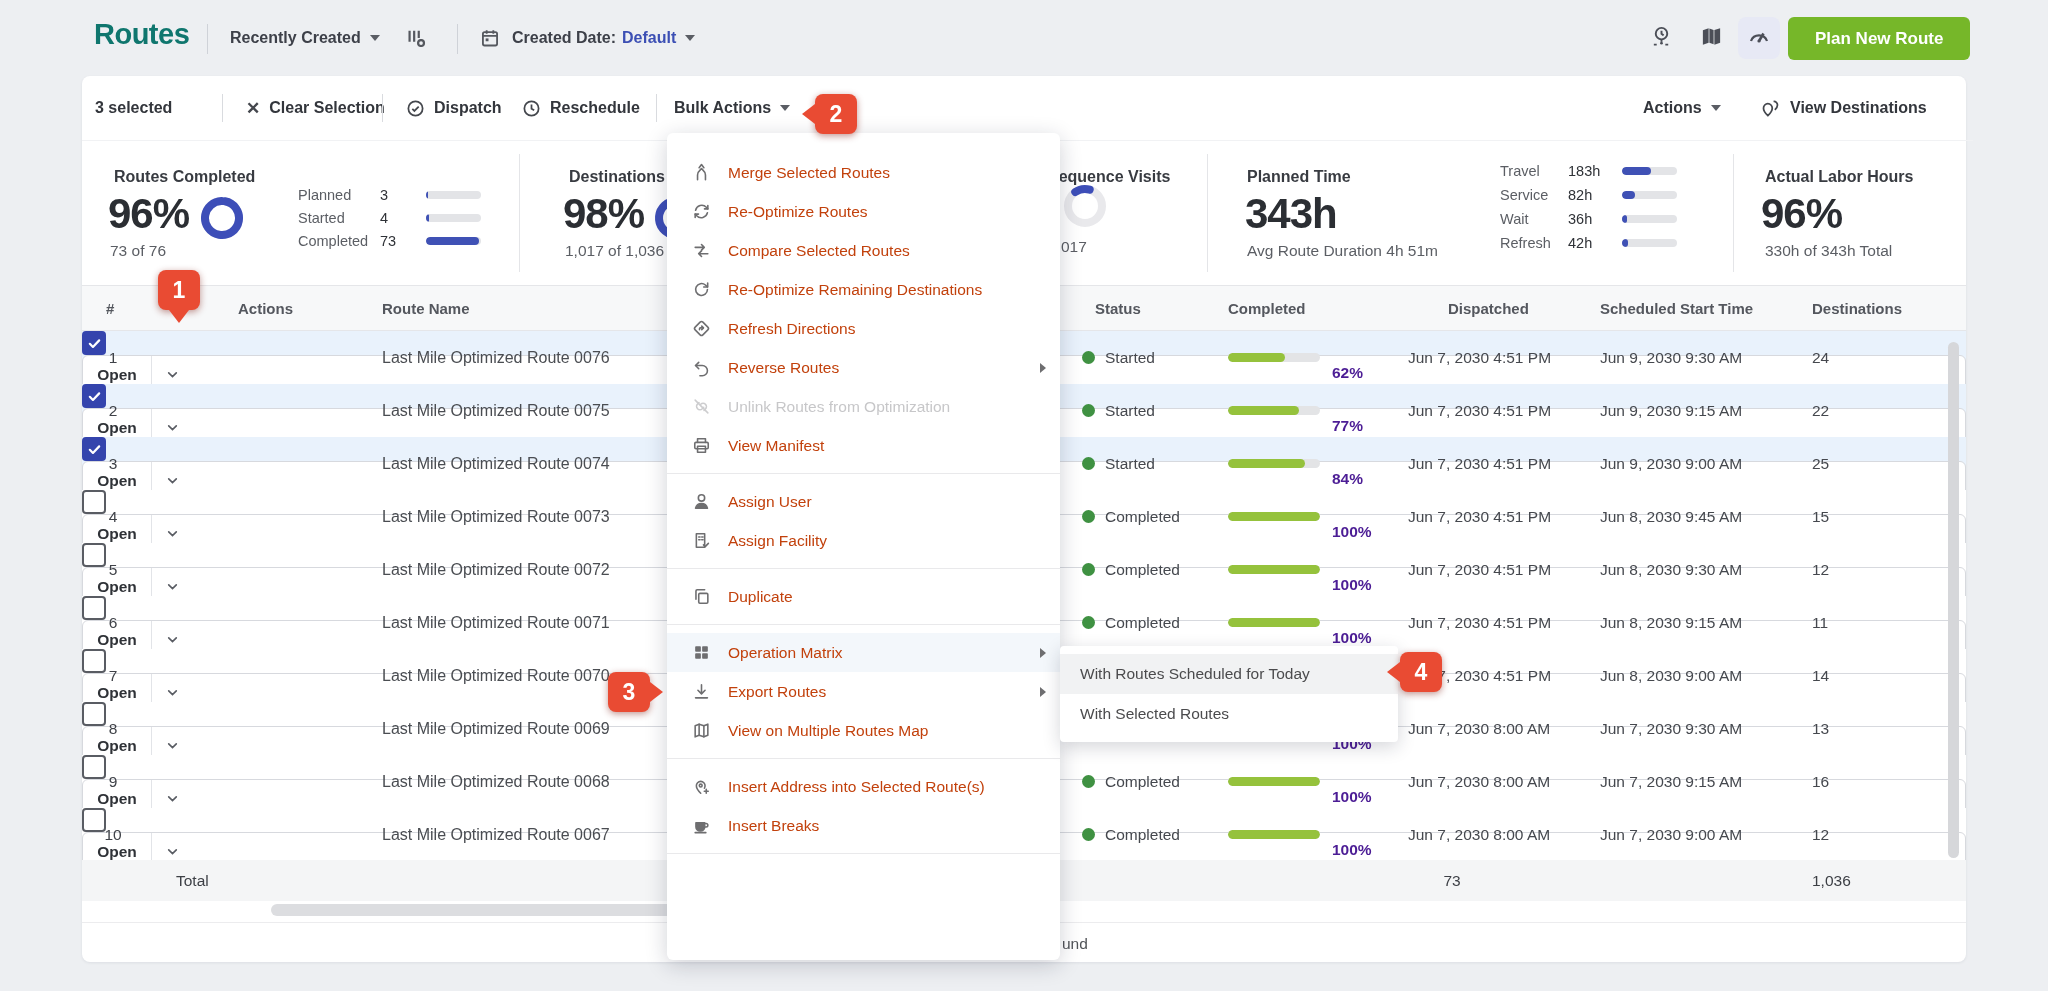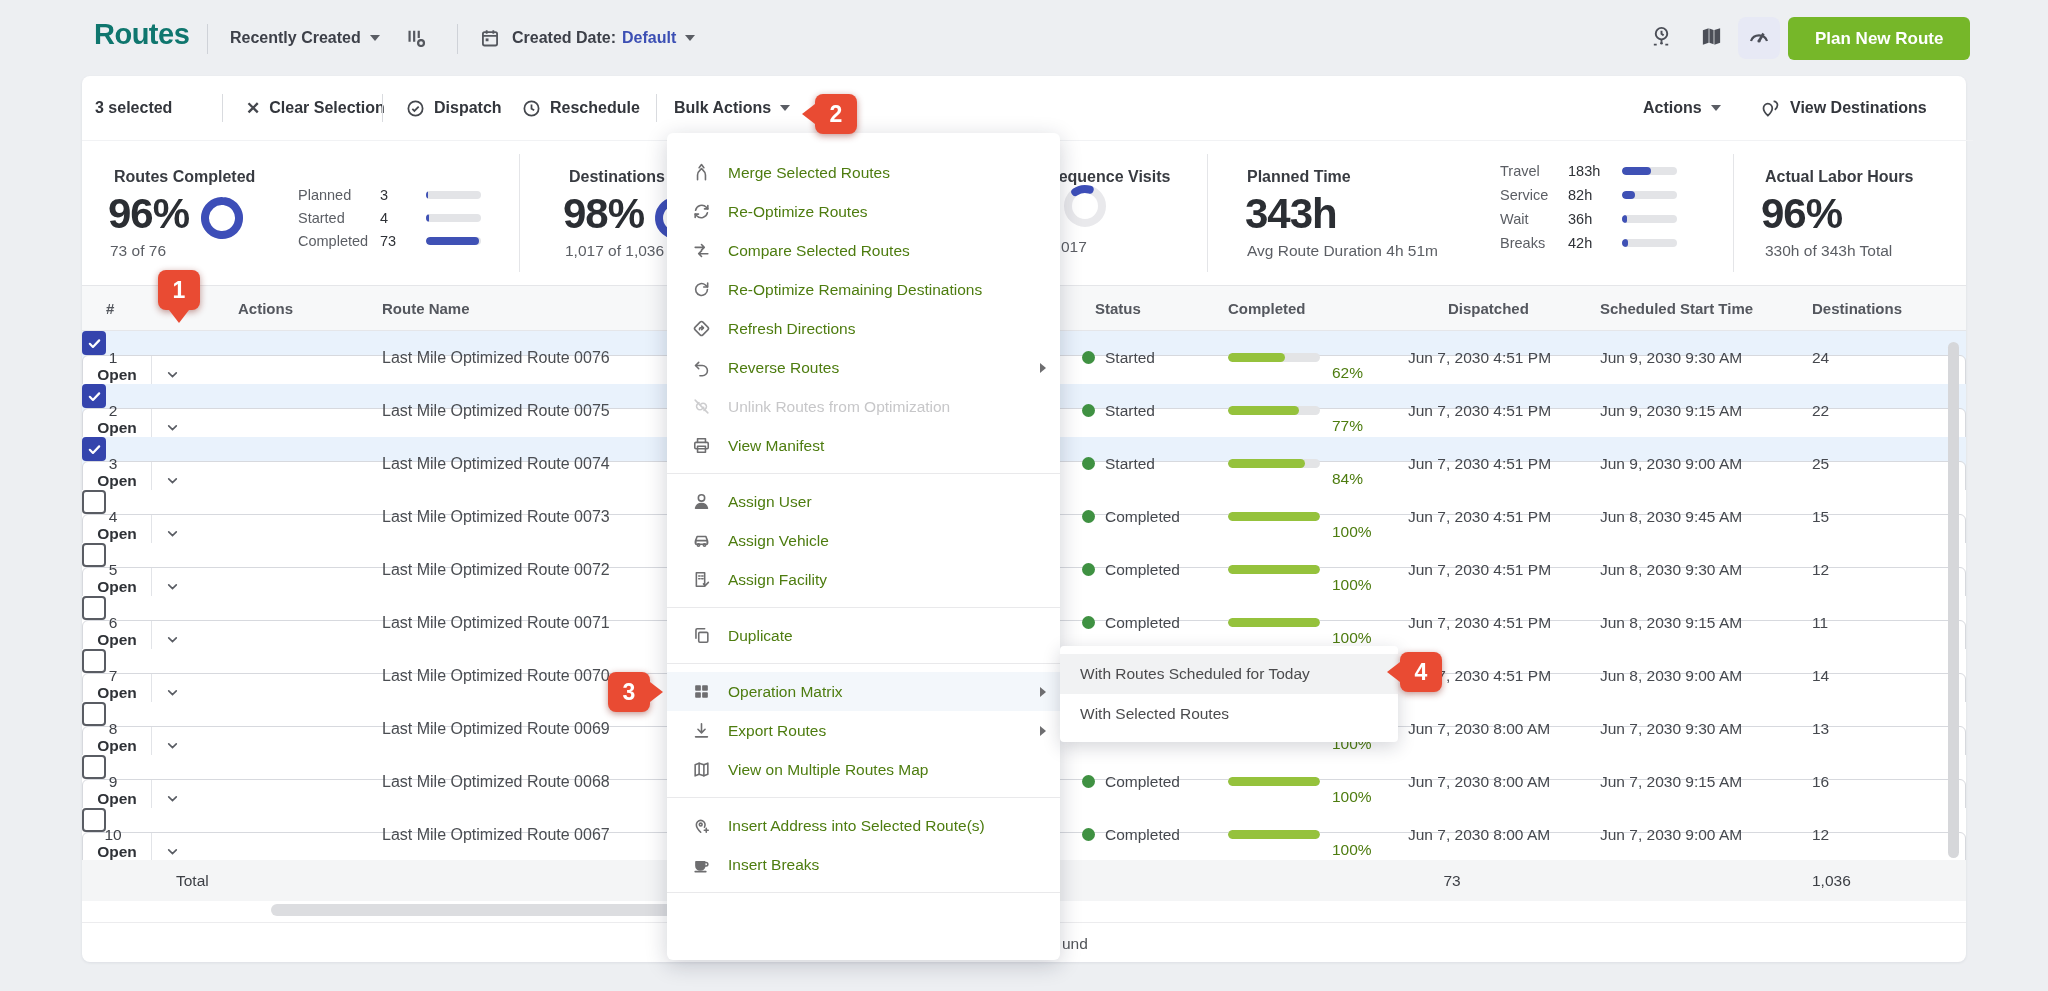--- a/index.html
+++ b/index.html
@@ -54,36 +54,36 @@
   .cb.on{background:#3444ad;border-color:#3444ad;}
   .openbtn{left:152px;top:8px;height:37px;display:flex;border:1px solid #d7d9de;border-radius:6px;background:#fff;overflow:hidden;cursor:pointer;}
   .ob-l{width:68px;display:flex;align-items:center;justify-content:center;font-size:15.5px;font-weight:700;color:#2f3237;}
   .ob-c{width:41px;display:flex;align-items:center;justify-content:center;border-left:1px solid #e2e4e8;color:#595c63;}
   .c-route{left:300px;color:#4a4d52;font-size:16px;}
   .c-status{left:1000px;}
   .dot{display:inline-block;width:13px;height:13px;border-radius:50%;background:#3f9142;margin-right:10px;}
   .c-prog{left:1146px;}
   .pbar{display:inline-block;width:92px;height:9px;background:#e3e4e6;border-radius:5px;overflow:hidden;margin-right:12px;}
   .pbar i{display:block;height:100%;background:#95c23c;border-radius:5px;}
-  .c-prog b{font-weight:400;color:#4d7c0f;margin-top:30px;}
+  .c-prog b{font-weight:700;color:#4c1d95;margin-top:30px;}
   .c-disp{left:1326px;}
   .c-sched{left:1518px;}
   .c-dest{left:1730px;}
 
   #totalrow{position:absolute;left:0;top:784px;width:100%;height:41px;background:#f4f5f6;display:block;}
   .tcell{position:absolute;top:0;height:41px;display:flex;align-items:center;font-size:15.5px;color:#3c3f45;}
 
   #hscroll{position:absolute;left:189px;top:828px;width:580px;height:12px;background:#dcdde0;border-radius:6px;cursor:pointer;}
   #vscroll{position:absolute;left:1866px;top:266px;width:11px;height:516px;background:#d6d7da;border-radius:6px;cursor:pointer;}
   #cardfoot{position:absolute;left:0;top:846px;width:100%;height:40px;border-top:1px solid #ececee;}
   #foot-frag{position:absolute;left:980px;top:12px;font-size:15.5px;color:#515458;}
 
   
   #menu{position:absolute;left:667px;top:133px;width:393px;height:827px;background:#fff;border-radius:6px;box-shadow:0 5px 22px rgba(20,25,50,.20);z-index:50;box-sizing:border-box;padding:20px 0;}
-  .menu-item{height:39px;display:flex;align-items:center;padding:0 14px 0 24px;font-size:15.5px;color:#4d7c0f;cursor:pointer;position:relative;}
+  .menu-item{height:39px;display:flex;align-items:center;padding:0 14px 0 24px;font-size:15.5px;color:#c2410c;cursor:pointer;position:relative;}
   .menu-item.hl{background:#f3f7fb;}
   .menu-item.disabled{color:#c7c7c9;cursor:default;}
   .mi-ic{width:20px;height:20px;margin-right:17px;display:flex;align-items:center;justify-content:center;color:#6e6e70;flex:none;}
   .menu-item.disabled .mi-ic{color:#cdcdcf;}
   .mi-caret{position:absolute;right:14px;width:0;height:0;border-top:5.5px solid transparent;border-bottom:5.5px solid transparent;border-left:6px solid #6e6e70;}
   .menu-sep{height:1px;background:#e9e9eb;margin:8px 0;}
 
   
   #submenu{position:absolute;left:1060px;top:646px;width:338px;background:#fff;border-radius:4px;box-shadow:0 5px 18px rgba(20,25,50,.18);z-index:52;padding:8px 0;}
   .sub-item{height:40px;display:flex;align-items:center;padding:0 20px;font-size:15.5px;color:#4b4b4d;cursor:pointer;}
@@ -281,21 +281,21 @@
           </span>
       </div>
       <div class="leg-row" style="left:1418px;top:66px">
         <span class="leg-label" style="width:68px">Wait</span>
         <span class="leg-val" style="width:42px">36h</span>
         <span class="leg-bar">
             <i style="width: 9%;"></i>
           </span>
       </div>
       <div class="leg-row" style="left:1418px;top:90px">
-        <span class="leg-label" style="width:68px">Breaks</span>
+        <span class="leg-label" style="width:68px">Refresh</span>
         <span class="leg-val" style="width:42px">42h</span>
         <span class="leg-bar">
             <i style="width: 11%;"></i>
           </span>
       </div>
       <div class="stat-sep" style="left:1651px"></div>
 
       <div class="stat-title" style="left:1683px;top:26px">Actual Labor Hours</div>
       <div class="stat-value" style="left:1679px;top:48px">96%</div>
       <div class="stat-sub" style="left:1683px;top:100px">330h of 343h Total</div>
@@ -686,31 +686,20 @@
           <svg width="19" height="19" viewBox="0 0 24 24" fill="none" stroke="currentColor" stroke-width="2" stroke-linecap="round" stroke-linejoin="round">
             <circle cx="12" cy="7.5" r="4"></circle>
             <path d="M4.5 20.5c1-4 4-6 7.5-6s6.5 2 7.5 6z" fill="currentColor"></path>
           </svg>
         </span>
         <span class="mi-label">Assign User</span>
       </div>
       <div class="menu-item">
         <span class="mi-ic">
           <svg width="19" height="19" viewBox="0 0 24 24" fill="none" stroke="currentColor" stroke-width="2" stroke-linecap="round" stroke-linejoin="round">
-            <path d="M4.5 15.5v-3.3L6.5 7h11l2 5.2v3.3"></path>
-            <rect x="4.5" y="12.2" width="15" height="4.5" rx="1"></rect>
-            <circle cx="8.2" cy="17.8" r="1.5"></circle>
-            <circle cx="15.8" cy="17.8" r="1.5"></circle>
-          </svg>
-        </span>
-        <span class="mi-label">Assign Vehicle</span>
-      </div>
-      <div class="menu-item">
-        <span class="mi-ic">
-          <svg width="19" height="19" viewBox="0 0 24 24" fill="none" stroke="currentColor" stroke-width="2" stroke-linecap="round" stroke-linejoin="round">
             <rect x="5.5" y="3.5" width="10.5" height="17"></rect>
             <path d="M8.5 7.5h1.7M8.5 11h1.7M12.3 7.5H14M12.3 11H14"></path>
             <path d="M14.5 17.5l2.2 2.2 4-4"></path>
           </svg>
         </span>
         <span class="mi-label">Assign Facility</span>
       </div>
       <div class="menu-sep"></div>
       <div class="menu-item">
         <span class="mi-ic">

